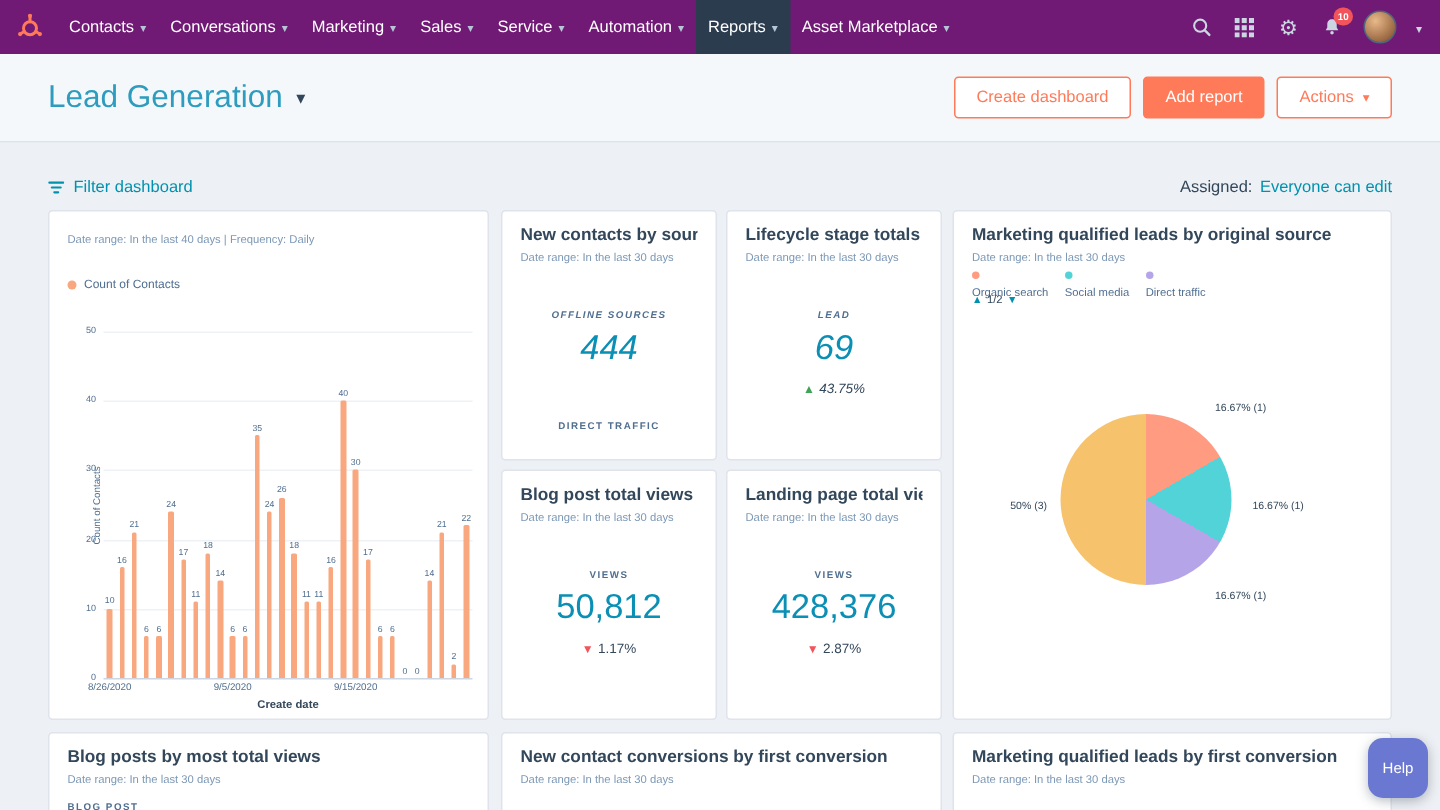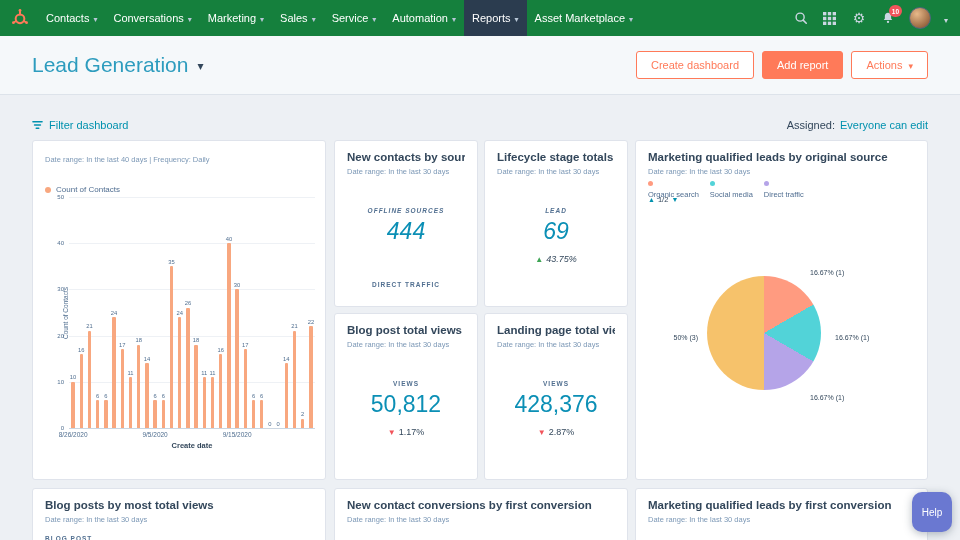--- a/index.html
+++ b/index.html
@@ -1,21 +1,21 @@
 <!DOCTYPE html>
 <html><head>
 <meta charset="utf-8">
 <style>
   * { margin:0; padding:0; box-sizing:border-box; }
   html,body { background:#33475b; }
   body { font-family:"Liberation Sans", sans-serif; }
   .screen { position:relative; width:960px; height:540px; background:#edf0f4; overflow:hidden; }
 
   
-  .topnav { position:absolute; top:0; left:0; right:0; height:36px; background:#15803d; display:flex; align-items:center; z-index:20; }
+  .topnav { position:absolute; top:0; left:0; right:0; height:36px; background:#701a75; display:flex; align-items:center; z-index:20; }
   .logo-wrap { padding:0 8px 0 10px; display:flex; align-items:center; }
   .nav-items { display:flex; height:100%; align-items:stretch; }
   .nav-item { display:flex; align-items:center; gap:4px; padding:0 8px; font-size:11px; color:#ffffff; cursor:pointer; white-space:nowrap; }
   .nav-item.active { background:#2b3c4f; }
   .nav-caret::before { content:"▾"; font-size:8px; color:#b7c6d6; }
   .nav-right { margin-left:auto; display:flex; align-items:center; gap:13px; padding-right:12px; }
   .nav-icon { display:flex; align-items:center; justify-content:center; width:16px; height:16px; cursor:pointer; }
   .gear-glyph { color:#cbd6e2; font-size:14px; line-height:1; }
   .bell-wrap { position:relative; }
   .badge { position:absolute; top:-5px; right:-6px; min-width:13px; height:12px; border-radius:7px; background:#f2545b; color:#fff; font-size:6.5px; display:flex; align-items:center; justify-content:center; padding:0 2px; font-weight:bold; }
@@ -64,21 +64,21 @@
   .tri { font-size:8px; margin-right:3px; }
   .tri-up::before { content:"▲"; color:#3da454; }
   .tri-down::before { content:"▼"; color:#f2545b; }
   #card-sources .kpi1, #card-lifecycle .kpi1 { top:66px;font-style:italic; }
   #card-sources .kpi2 { top:140px; }
   #card-blog-views .kpi1, #card-landing-views .kpi1 { top:66px; }
 
   
   .chart-legend { position:absolute; left:12px; top:44px; display:flex; align-items:center; gap:5px; font-size:8px; color:#506e91; }
   .legend-dot { width:6px; height:6px; border-radius:50%; background:#f8a77f; }
-  .plot { position:absolute; left:36px; top:56px; width:246px; height:232px; border-bottom:1px solid #cbd6e2; }
+  .plot { position:absolute; left:36px; top:80px; width:246px; height:232px; border-bottom:1px solid #cbd6e2; }
   .gridline { position:absolute; left:0; right:0; height:1px; background:#eef1f5; }
   .ytick { position:absolute; left:-5px; transform:translate(-100%,-50%); font-size:6px; color:#516f90; }
   .bar { position:absolute; bottom:0; width:3.5px; background:#f8a77f; border-radius:1px 1px 0 0; }
   .bar-label { position:absolute; transform:translateX(-50%); font-size:5.8px; color:#516f90; white-space:nowrap; }
   .xtick { position:absolute; top:calc(100% + 3px); transform:translateX(-50%); font-size:6.5px; color:#516f90; white-space:nowrap; }
   .x-title { position:absolute; left:50%; top:calc(100% + 13px); transform:translateX(-50%); font-size:7.5px; font-weight:bold; color:#33475b; }
   .y-title { position:absolute; left:-30px; top:50%; transform:translateY(-50%) rotate(-90deg); font-size:6.5px; color:#516f90; white-space:nowrap; }
 
   
   .pie-legend { position:absolute; left:12px; top:40px; display:flex; gap:11px; font-size:7.5px; color:#506e91; }

